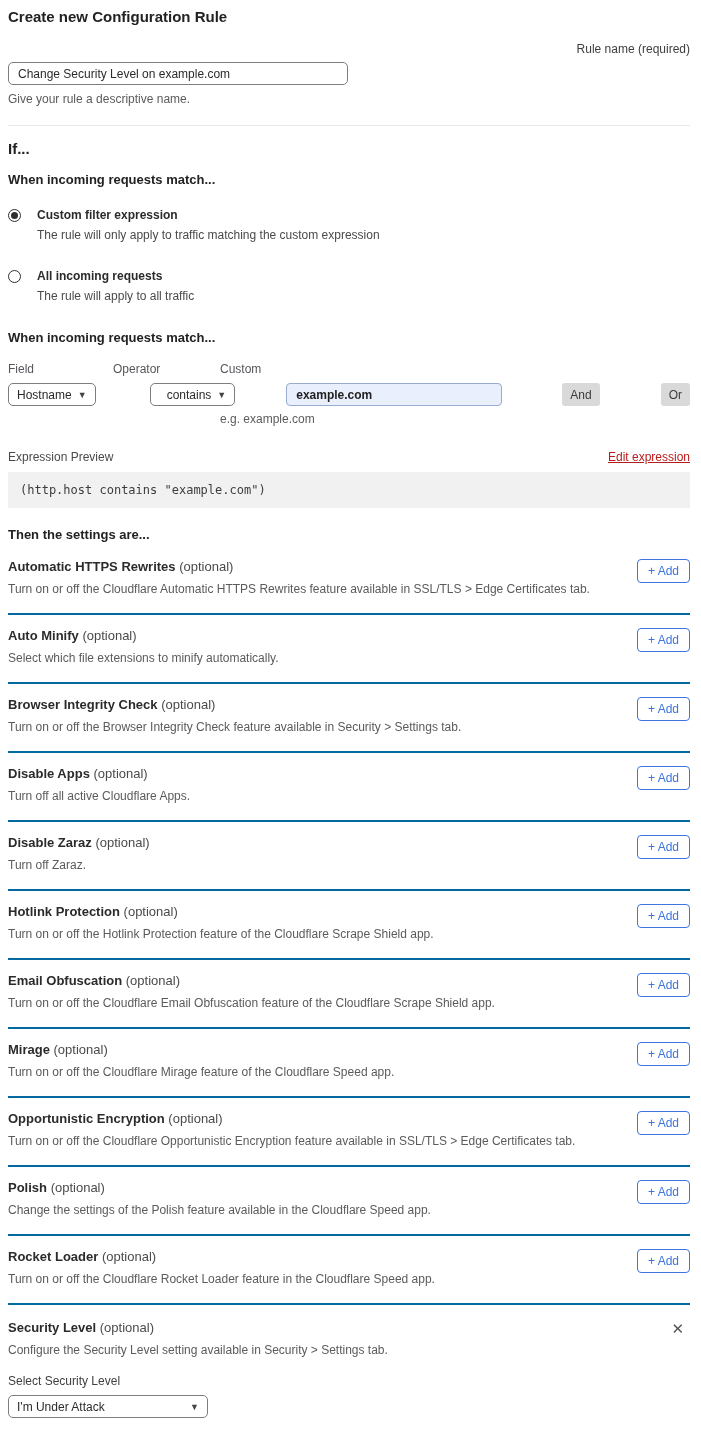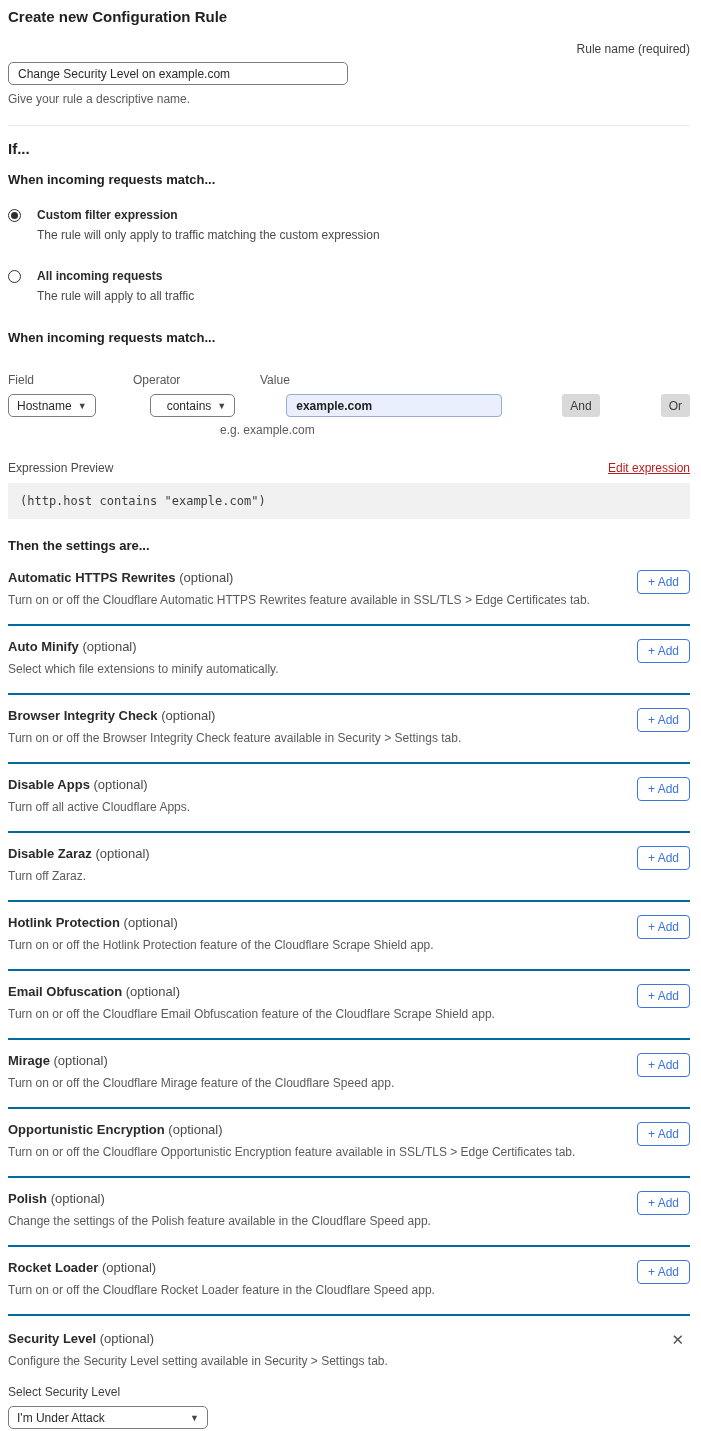--- a/index.html
+++ b/index.html
@@ -35,21 +35,21 @@
     flex: 0 0 13px; margin-top: 1px;
   }
   .radio-circle.selected::after {
     content: ""; display: block; width: 7px; height: 7px; margin: 2px;
     background: #2f2f2f; border-radius: 50%;
   }
   .radio-texts { margin-left: 16px; }
   .radio-label { font-size: 12px; font-weight: bold; color: #2b2b2b; }
   .radio-desc { font-size: 12px; color: #4a4a4a; margin-top: 6px; }
 
-  .builder-labels { display: flex; margin-top: 28px; gap: 20px; }
+  .builder-labels { display: flex; margin-top: 17px; }
   .builder-labels .lab { font-size: 12px; color: #56565c; }
   .lab-field { width: 105px; }
   .lab-operator { width: 107px; }
   .builder-row { display: flex; margin-top: 7px; align-items: center; gap: 48px; }
   .select-box {
     height: 23px; border: 1px solid #7d7d7d; border-radius: 5px; background: #fff;
     display: flex; align-items: center; justify-content: space-between;
     padding: 0 8px; font-size: 12px; color: #2b2b2b; cursor: pointer;
   }
   .select-field { width: 99px; margin-right: 6px; }
@@ -134,21 +134,21 @@
         <div class="radio-desc">The rule will apply to all traffic</div>
       </span>
     </div>
   </div>
 
   <div class="sub-heading" style="margin-top:0;">When incoming requests match...</div>
 
   <div class="builder-labels">
     <span class="lab lab-field">Field</span>
     <span class="lab lab-operator">Operator</span>
-    <span class="lab">Value</span>
+    <span class="lab">Custom</span>
   </div>
 
   <div class="builder-row">
     <div class="select-box select-field">
       <span>Hostname</span>
       <span class="caret">▼</span>
     </div>
     <div class="select-box select-operator">
       <span>contains</span>
       <span class="caret">▼</span>

